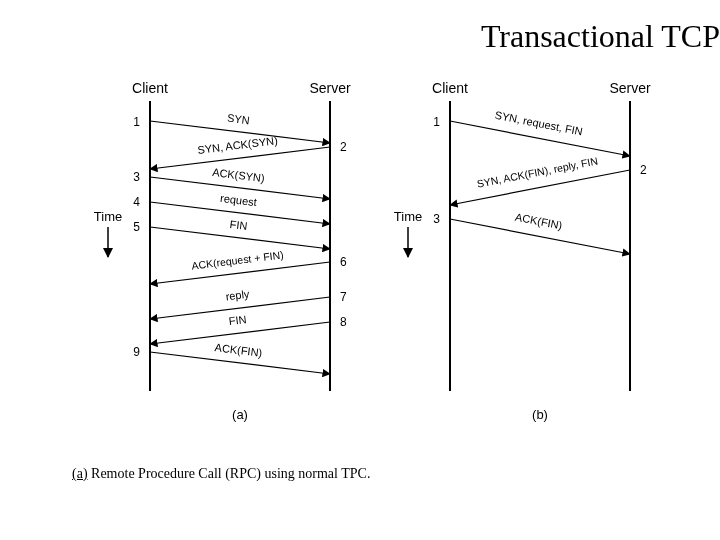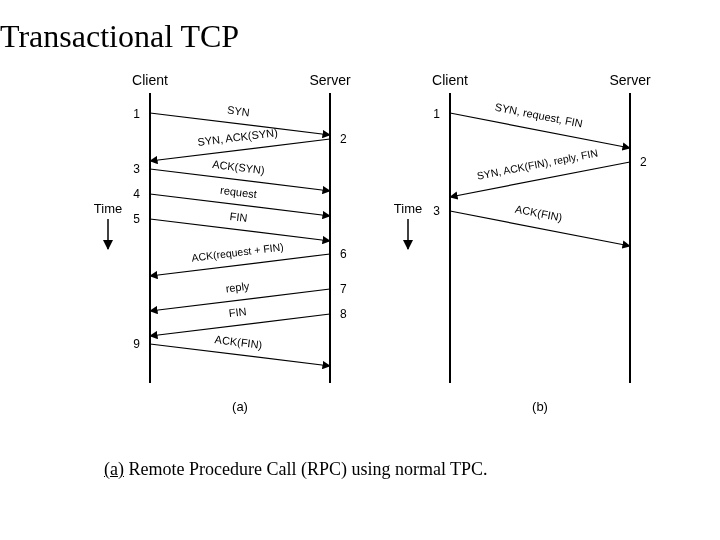--- a/index.html
+++ b/index.html
@@ -5,35 +5,35 @@
   html, body {
     margin: 0;
     padding: 0;
     width: 720px;
     height: 540px;
     background: #ffffff;
     font-family: "Times New Roman", Times, serif;
     color: #000;
   }
   .title {
-    text-align: left;
+    text-align: right;
     font-size: 32px;
     margin-top: 18px;
-    margin-bottom: 8px;
+    margin-bottom: 16px;
   }
   .diagram-wrap {
     width: 704px;
     height: 370px;
     position: relative;
   }
   svg { display: block; }
   .sans { font-family: Arial, Helvetica, sans-serif; }
   .caption {
-    margin: 24px 0 0 104px;
-    font-size: 18px;
+    margin: 24px 0 0 72px;
+    font-size: 14px;
     line-height: 1.35;
   }
   .caption .under { text-decoration: underline; }
 </style>
 </head>
 <body>
 
 <div class="title">Transactional TCP</div>
 
 <div class="diagram-wrap">

